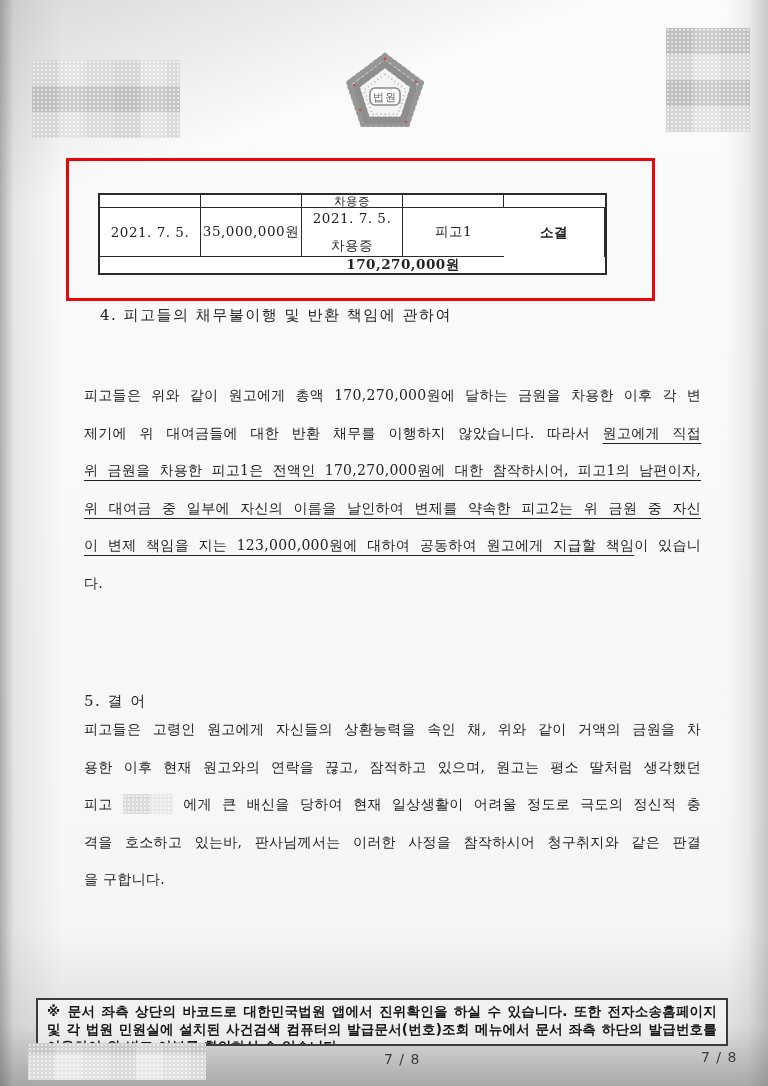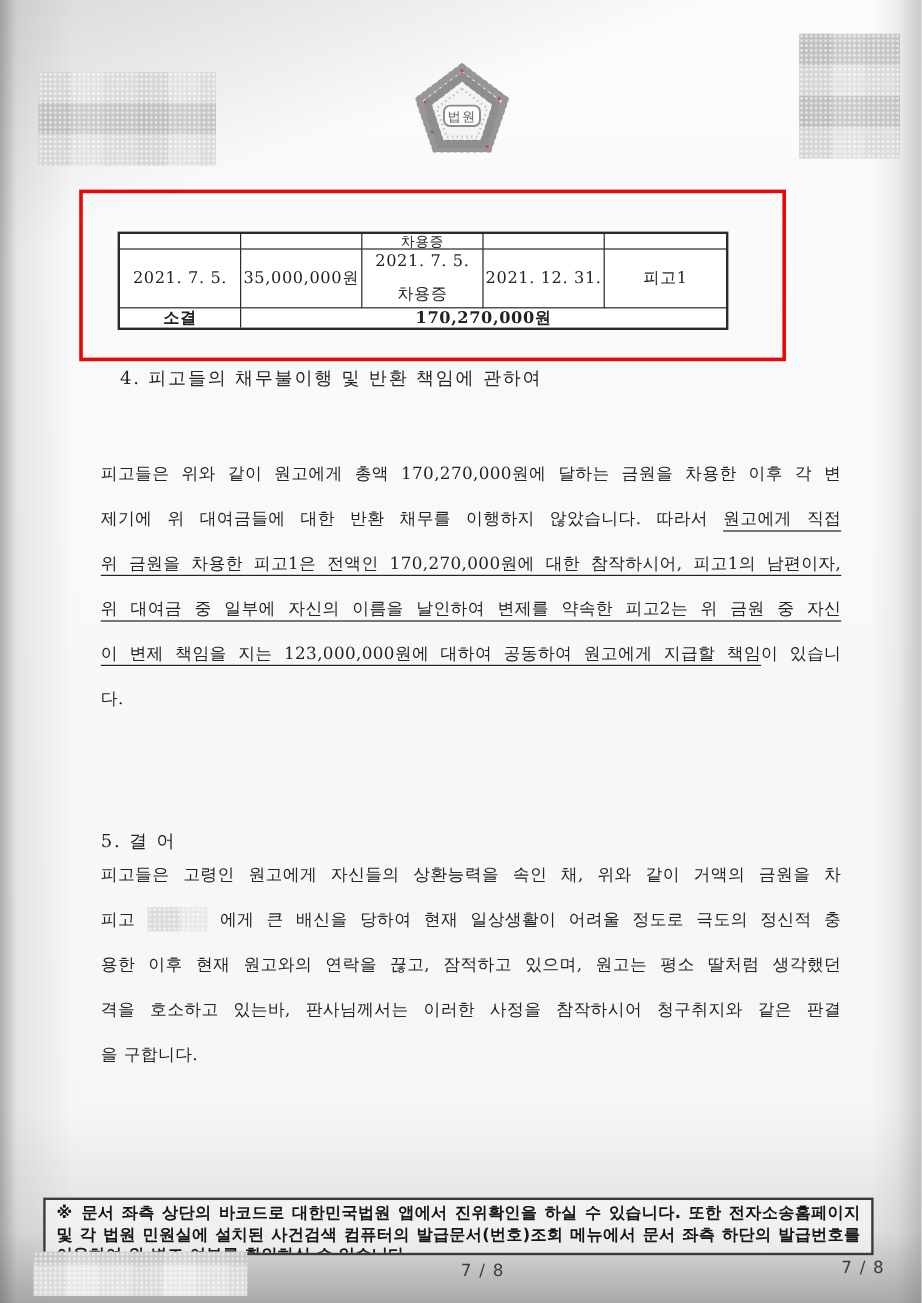--- a/index.html
+++ b/index.html
@@ -97,21 +97,20 @@
     <div class="cell tiny">차용증</div>
     <div class="cell tiny"></div>
     <div class="cell tiny noR"></div>
 
     <div class="cell">2021. 7. 5.</div>
     <div class="cell">35,000,000원</div>
     <div class="cell twoLine">
       <div>2021. 7. 5.</div>
       <div>차용증</div>
     </div>
-    <div class="cell">2021. 12. 31.</div>
     <div class="cell noR">피고1</div>
 
     <div class="cell noB">소결</div>
     <div class="cell noB noR span4">170,270,000원</div>
   </div>
 
   <div class="abs heading" style="left:84px;top:306px;margin-left:16px;">4. 피고들의 채무불이행 및 반환 책임에 관하여</div>
 
   <div class="abs para" style="left:84px;top:377px;width:617px;">
     <div class="jline">
@@ -134,24 +133,24 @@
     </div>
   </div>
 
   <div class="abs heading" style="left:84px;top:648px;margin-top:44px;">5. 결 어</div>
 
   <div class="abs para" style="left:84px;top:711px;width:617px;">
     <div class="jline">
       <span>피고들은 고령인 원고에게 자신들의 상환능력을 속인 채, 위와 같이 거액의 금원을 차</span>
     </div>
     <div class="jline">
-      <span>피고 </span><span class="redact-inline mosaic light"></span><span> 에게 큰 배신을 당하여 현재 일상생활이 어려울 정도로 극도의 정신적 충</span>
+      <span>용한 이후 현재 원고와의 연락을 끊고, 잠적하고 있으며, 원고는 평소 딸처럼 생각했던</span>
     </div>
     <div class="jline">
-      <span>용한 이후 현재 원고와의 연락을 끊고, 잠적하고 있으며, 원고는 평소 딸처럼 생각했던</span>
+      <span>피고 </span><span class="redact-inline mosaic light"></span><span> 에게 큰 배신을 당하여 현재 일상생활이 어려울 정도로 극도의 정신적 충</span>
     </div>
     <div class="jline">
       <span>격을 호소하고 있는바, 판사님께서는 이러한 사정을 참작하시어 청구취지와 같은 판결</span>
     </div>
     <div class="jline last">
       <span>을 구합니다.</span>
     </div>
   </div>
 
   <div class="abs footer-box">

